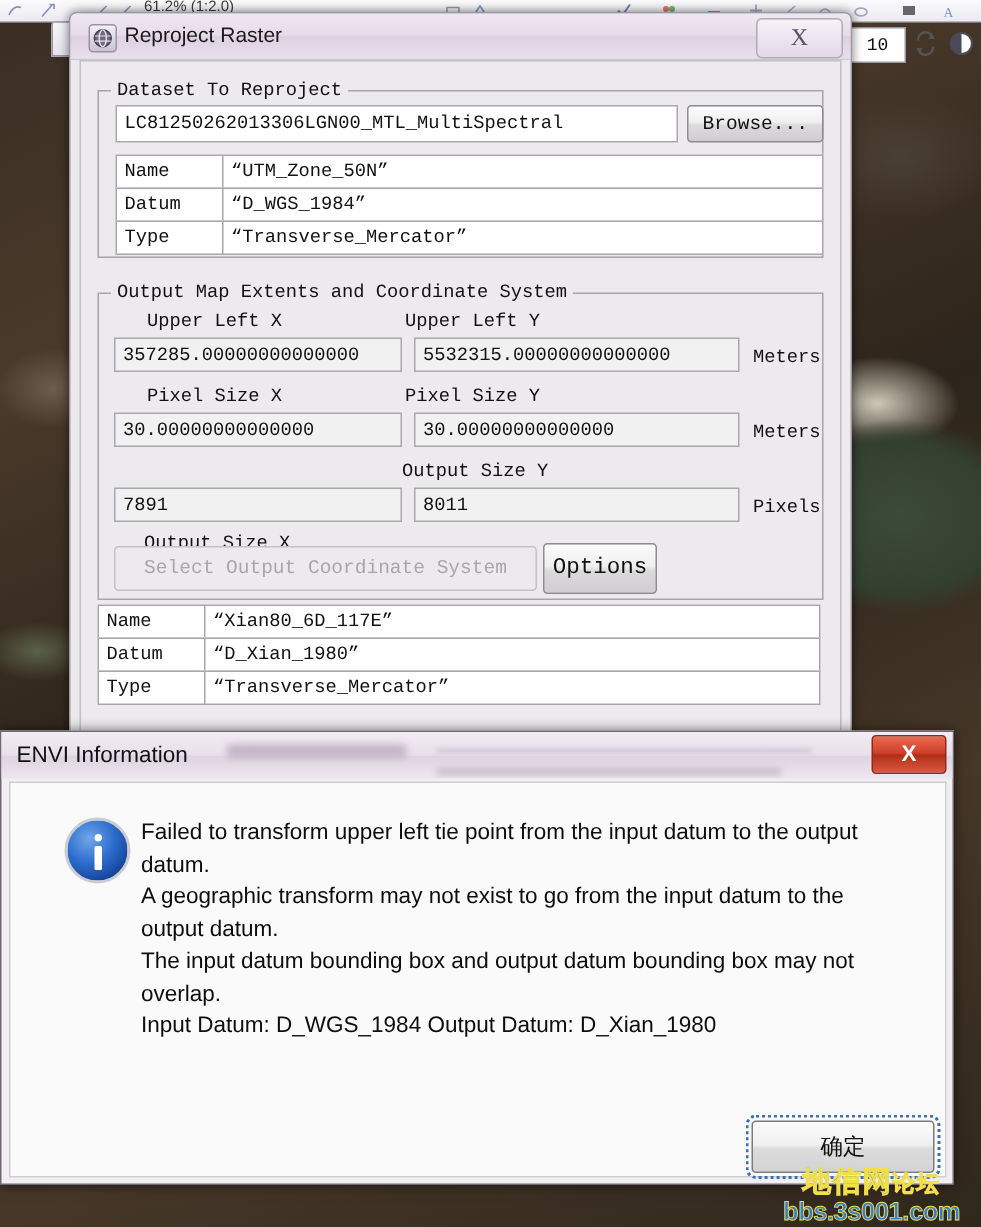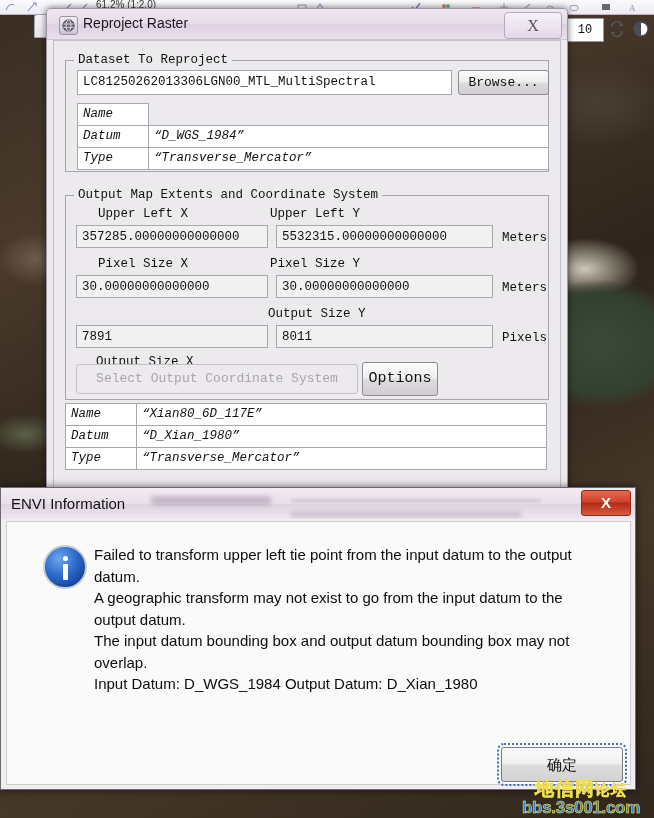--- a/index.html
+++ b/index.html
@@ -163,21 +163,21 @@
     box-sizing: border-box;
   }
   .btn.disabled {
     background: #eceaec;
     border: 1px solid #c4c1c6;
     color: #a9a6ab;
     cursor: default;
   }
 
   
-  .ndt-table { position: absolute; font-style: italic; }
+  .ndt-table { position: absolute; }
   .ndt-row {
     position: relative;
     height: 23px;
     box-sizing: border-box;
   }
   .ndt-key, .ndt-val {
     position: absolute; top: 0; height: 23px;
     background: #fff;
     border: 1px solid #a9a6ad;
     box-sizing: border-box;
@@ -416,20 +416,21 @@
 
     <fieldset class="group" id="group-dataset">
       <legend>Dataset To Reproject</legend>
     </fieldset>
     <div class="txtbox" style="left:23px; top:29px; width:375px; height:25px; line-height:23px;">LC81250262013306LGN00_MTL_MultiSpectral</div>
     <div class="btn" style="left:404px; top:29px; width:91px; height:25px; line-height:23px;">Browse...</div>
 
     <div class="ndt-table" style="left:23px; top:62px; width:472px;">
       <div class="ndt-row">
         <div class="ndt-key">Name</div>
+        <div class="ndt-val">“UTM_Zone_50N”</div>
       </div>
       <div class="ndt-row" style="margin-top:-1px">
         <div class="ndt-key">Datum</div>
         <div class="ndt-val">“D_WGS_1984”</div>
       </div>
       <div class="ndt-row" style="margin-top:-1px">
         <div class="ndt-key">Type</div>
         <div class="ndt-val">“Transverse_Mercator”</div>
       </div>
     </div>

